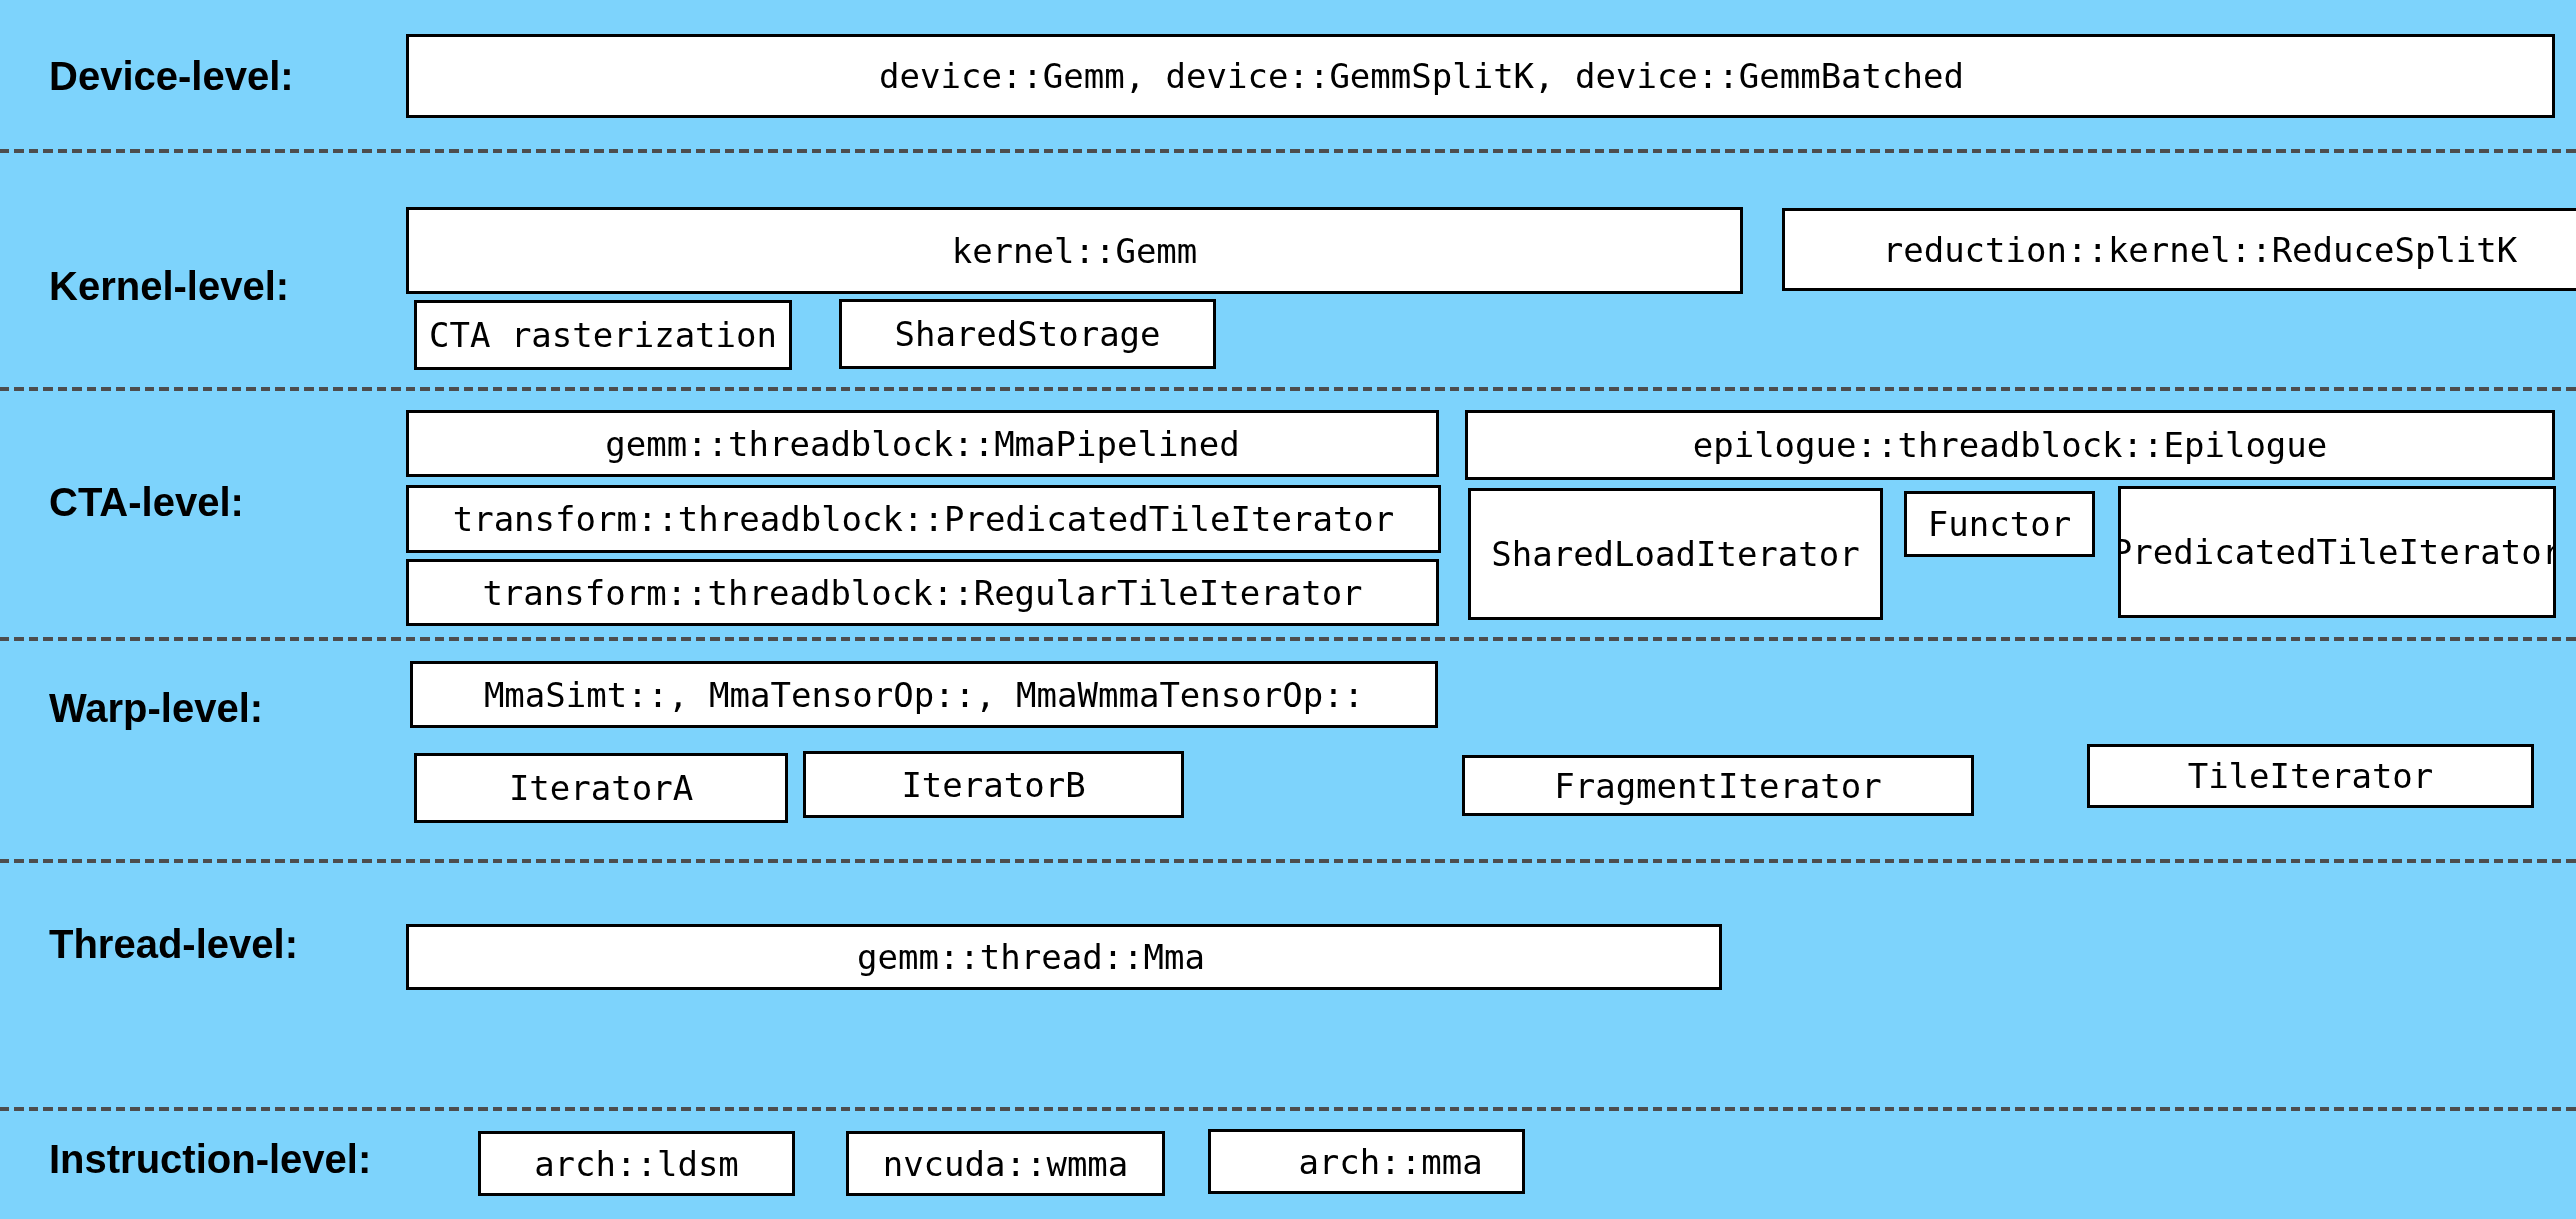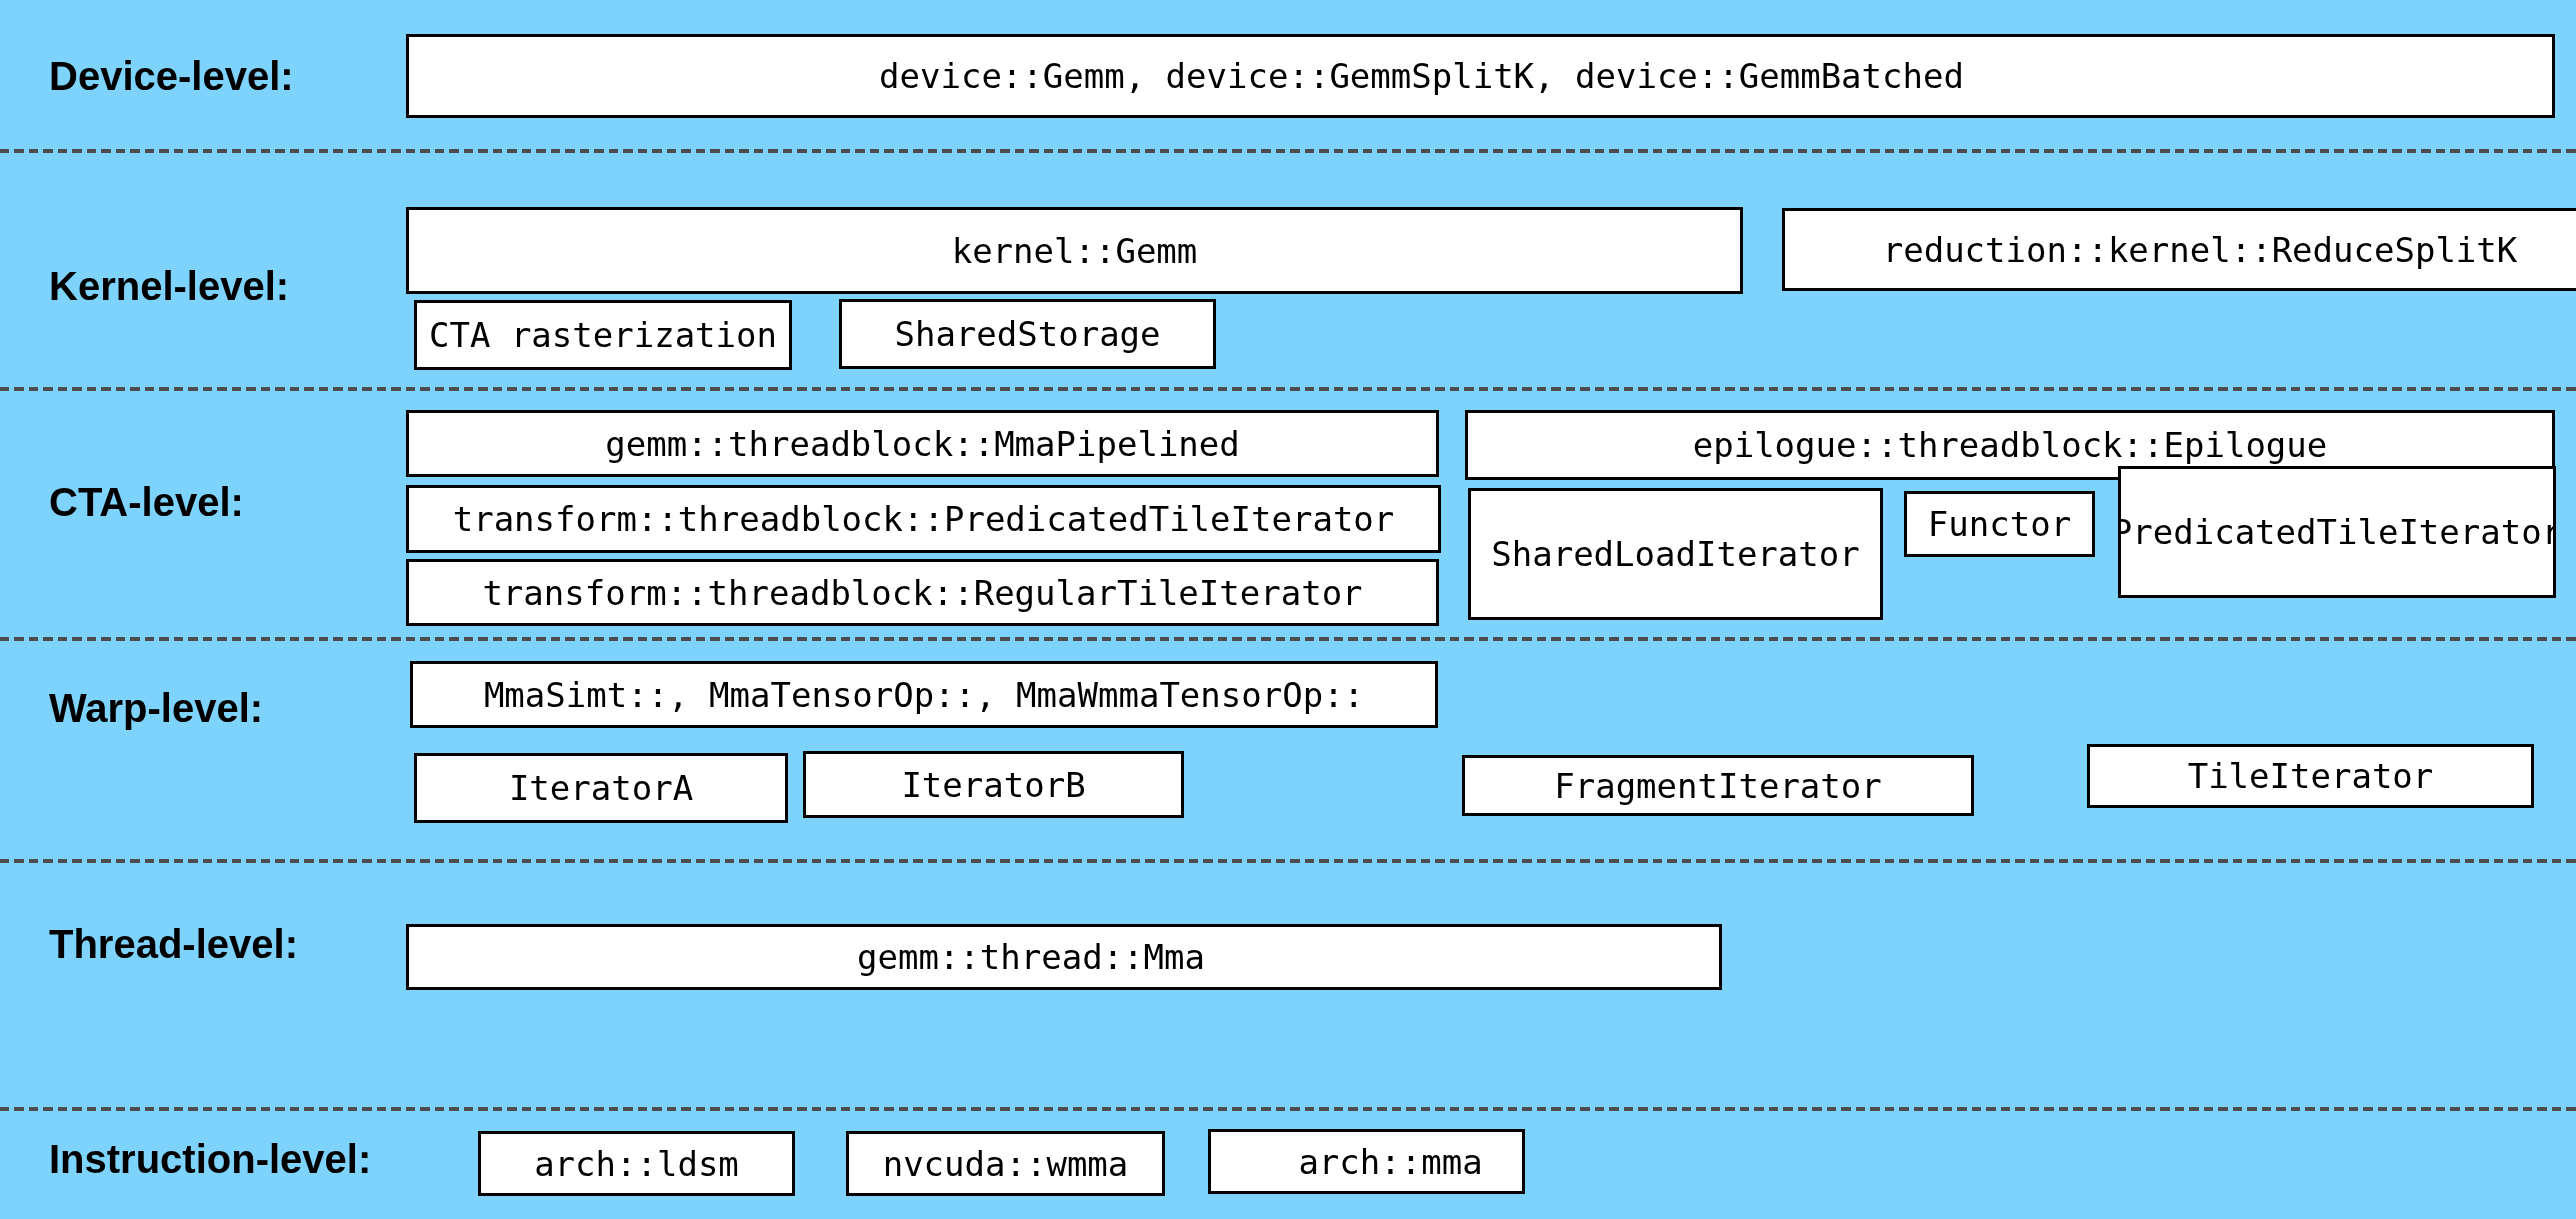--- a/index.html
+++ b/index.html
@@ -70,21 +70,21 @@
   <div class="box" style="left:406px; top:207px; width:1337px; height:87px;text-align:right;">kernel::Gemm</div>
   <div class="box" style="left:1782px; top:208px; width:836px; height:83px;">reduction::kernel::ReduceSplitK</div>
   <div class="box" style="left:414px; top:300px; width:378px; height:70px;">CTA rasterization</div>
   <div class="box" style="left:839px; top:299px; width:377px; height:70px;">SharedStorage</div>
 
   <div class="box" style="left:406px; top:410px; width:1033px; height:67px;">gemm::threadblock::MmaPipelined</div>
   <div class="box" style="left:1465px; top:410px; width:1090px; height:70px;">epilogue::threadblock::Epilogue</div>
   <div class="box" style="left:406px; top:485px; width:1035px; height:68px;">transform::threadblock::PredicatedTileIterator</div>
   <div class="box" style="left:1468px; top:488px; width:415px; height:132px;">SharedLoadIterator</div>
   <div class="box" style="left:1904px; top:491px; width:191px; height:66px;">Functor</div>
-  <div class="box" style="left:2118px; top:466px; width:438px; height:132px;">PredicatedTileIterator</div>
+  <div class="box" style="left:2118px; top:486px; width:438px; height:132px;">PredicatedTileIterator</div>
   <div class="box" style="left:406px; top:559px; width:1033px; height:67px;">transform::threadblock::RegularTileIterator</div>
 
   <div class="box" style="left:410px; top:661px; width:1028px; height:67px;">MmaSimt::, MmaTensorOp::, MmaWmmaTensorOp::</div>
   <div class="box" style="left:414px; top:753px; width:374px; height:70px;">IteratorA</div>
   <div class="box" style="left:803px; top:751px; width:381px; height:67px;">IteratorB</div>
   <div class="box" style="left:1462px; top:755px; width:512px; height:61px;">FragmentIterator</div>
   <div class="box" style="left:2087px; top:744px; width:447px; height:64px;">TileIterator</div>
 
   <div class="box" style="left:406px; top:924px; width:1316px; height:66px; padding-right:66px;">gemm::thread::Mma</div>
 

